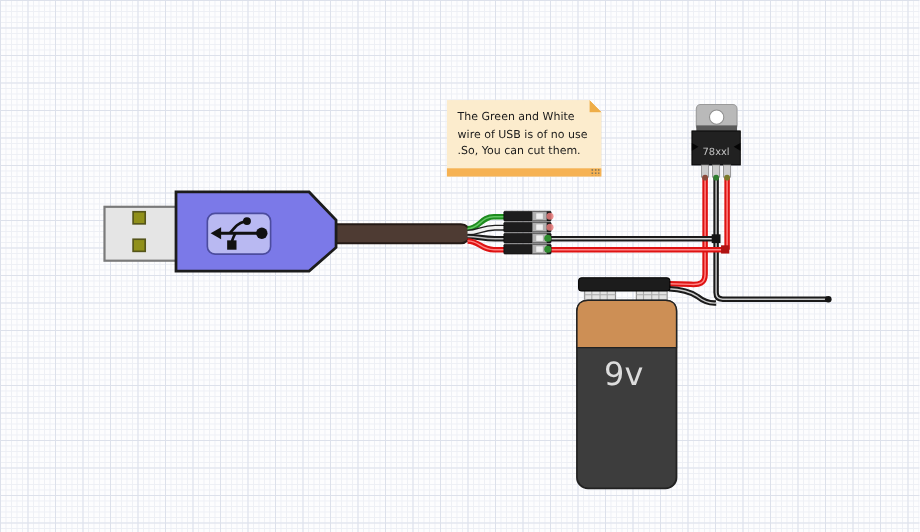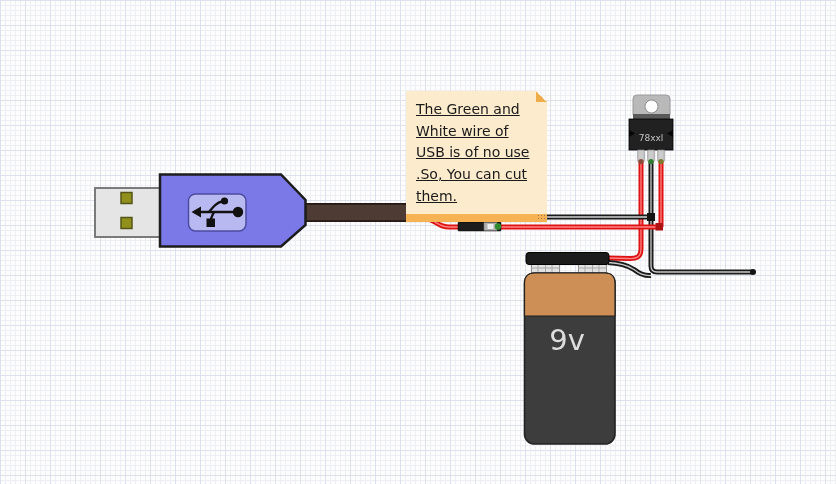--- a/index.html
+++ b/index.html
@@ -22,21 +22,21 @@
     box-shadow:1px 1px 2px rgba(0,0,0,.15);
     clip-path:polygon(0 0, calc(100% - 11px) 0, 100% 11px, 100% 100%, 0 100%);
     background:#fceccd;
   }
   .note-fold{
     position:absolute;top:0;right:0;width:11px;height:11px;
     background:linear-gradient(225deg, transparent 0 50%, #eead48 50% 100%);
   }
   .note-text{
     padding:8px 10px 7px 10px;
-    font-size:14px;line-height:1.55;color:#1a1a1a;text-decoration:underline;
+    font-size:10px;line-height:1.55;color:#1a1a1a;
   }
   .note-bar{position:relative;height:8px;background:#f6b253;}
   .note-resize{
     position:absolute;right:2px;bottom:1px;width:8px;height:7px;
     background-image:radial-gradient(#8a7a5a 0.8px, transparent 0.9px);
     background-size:3px 3px;
   }
 </style>
 </head>
 <body>

